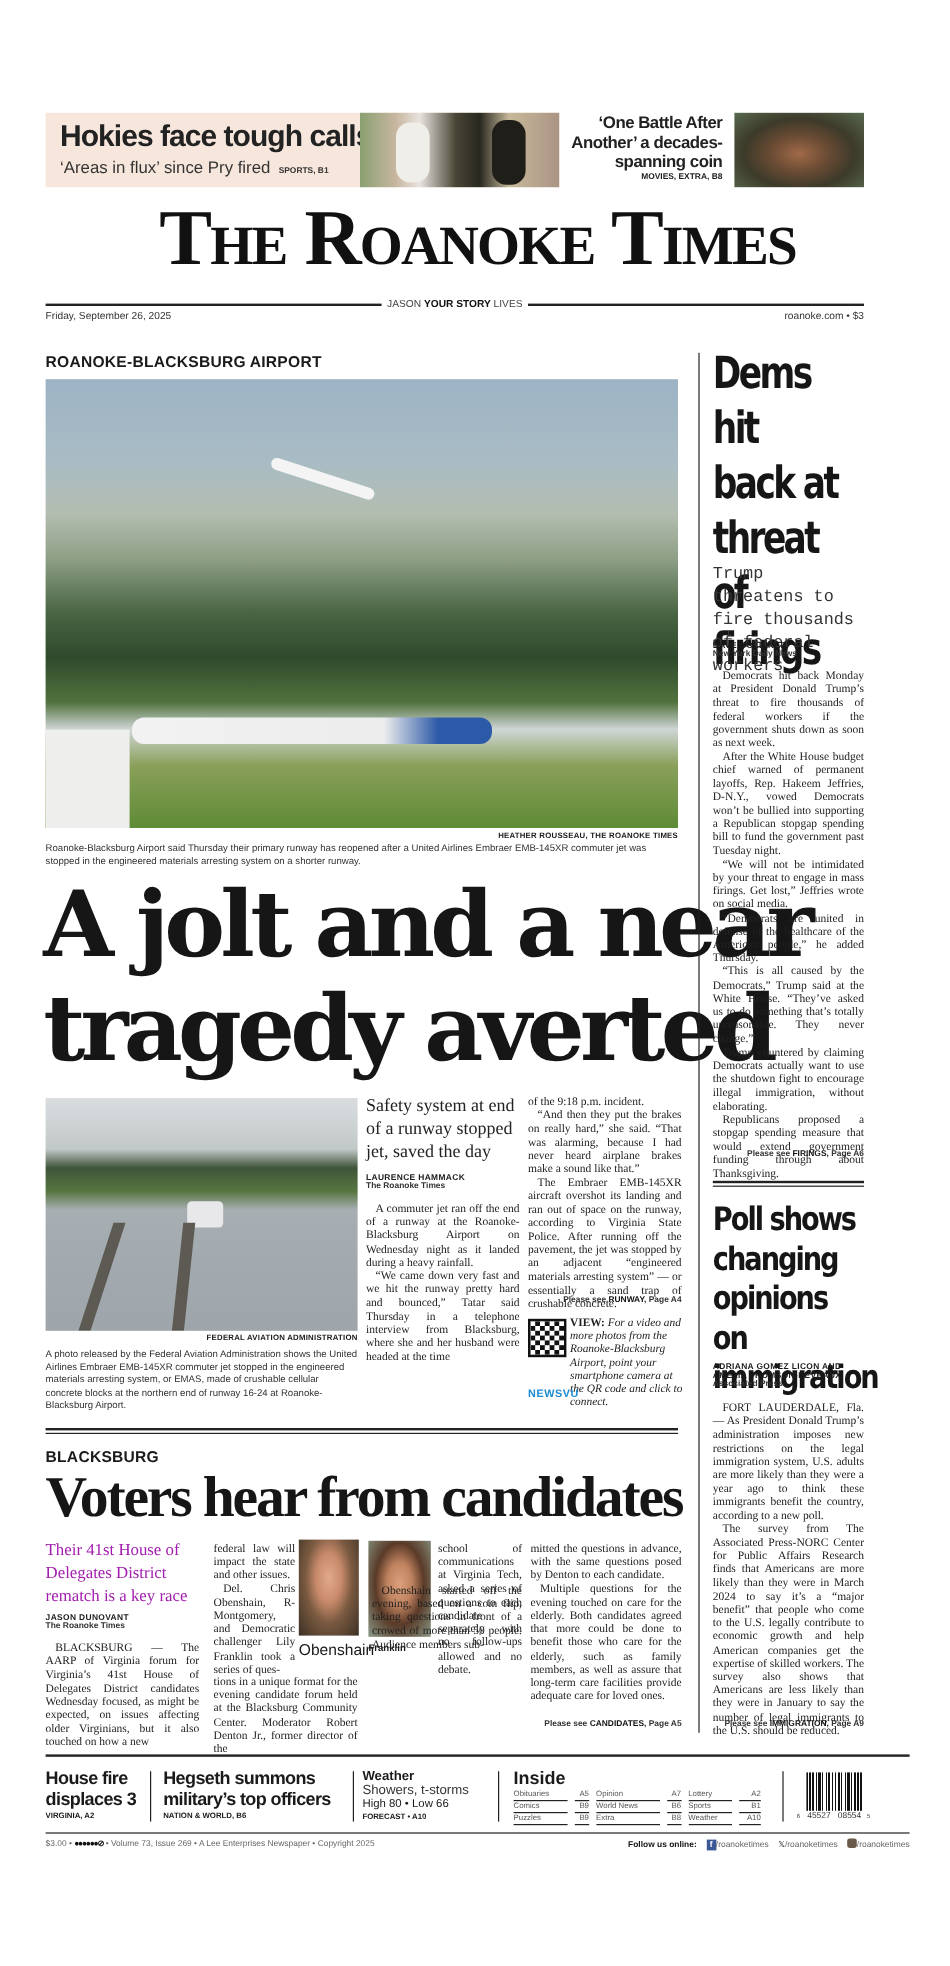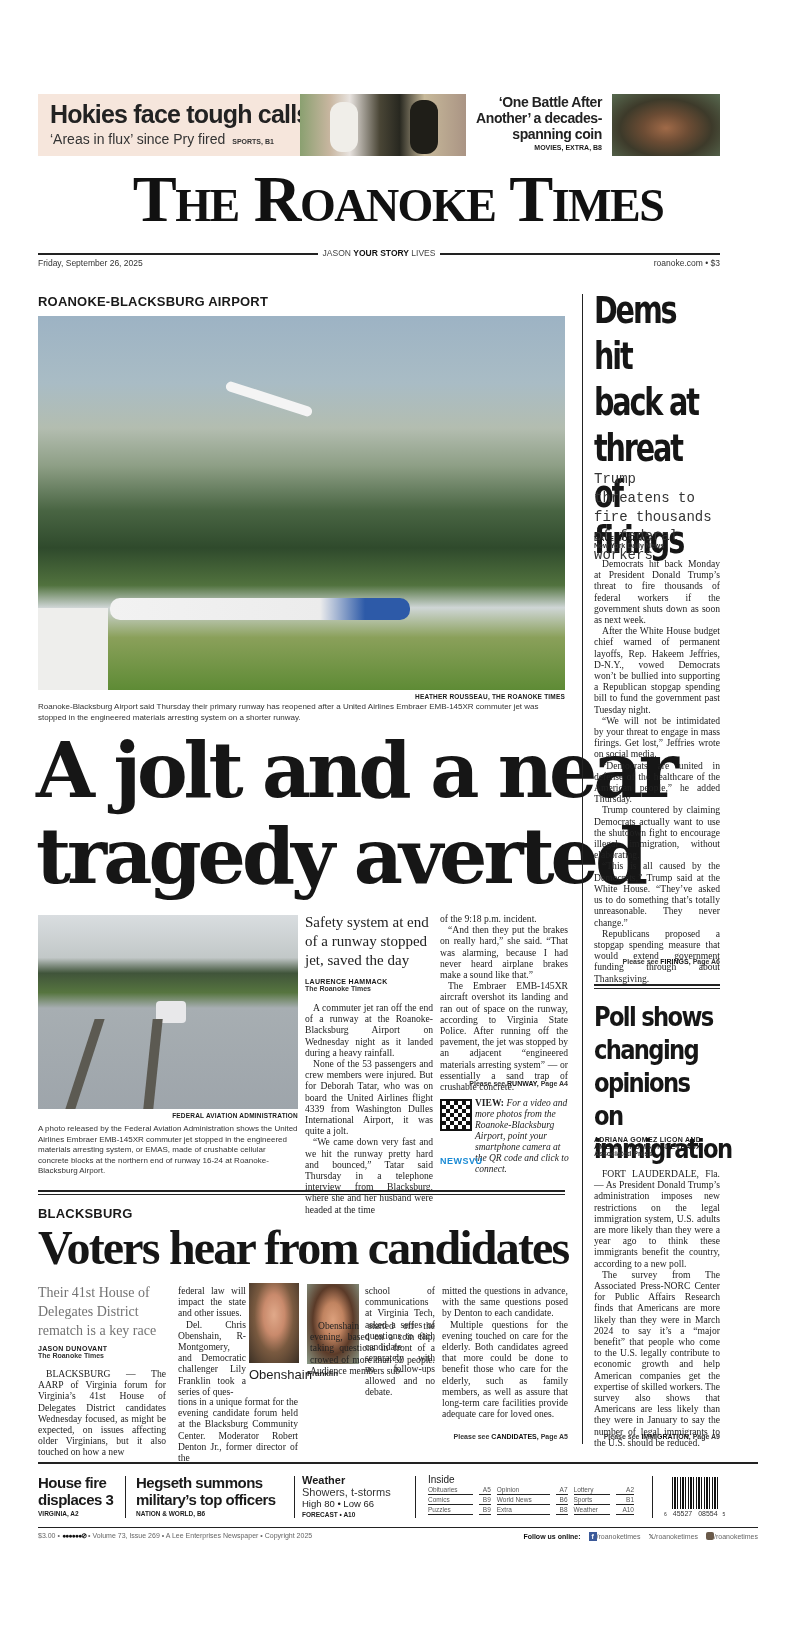--- a/index.html
+++ b/index.html
@@ -72,21 +72,20 @@
 <div class="abs credit" style="left:38px;top:1112px;width:260px">FEDERAL AVIATION ADMINISTRATION</div>
 <div class="abs caption" style="left:38px;top:1124px;width:260px">A photo released by the Federal Aviation Administration shows the United Airlines Embraer EMB-145XR commuter jet stopped in the engineered materials arresting system, or EMAS, made of crushable cellular concrete blocks at the northern end of runway 16-24 at Roanoke-Blacksburg Airport.</div>
 
 <div class="abs" style="left:305px;top:913px;width:128px;font-family:'Liberation Serif',serif;font-size:15px;line-height:19px;color:#222">Safety system at end of a runway stopped jet, saved the day</div>
 <div class="abs" style="left:305px;top:978px;width:128px">
   <div class="byline">LAURENCE HAMMACK</div>
   <div class="byorg">The Roanoke Times</div>
 </div>
 <div class="abs body" style="left:305px;top:1002px;width:128px">
   <p>A commuter jet ran off the end of a runway at the Roanoke-Blacksburg Airport on Wednesday night as it landed during a heavy rainfall.</p>
-  <p>None of the 53 passengers and crew members were injured. But for Deborah Tatar, who was on board the United Airlines flight 4339 from Washington Dulles International Airport, it was quite a jolt.</p>
   <p>“We came down very fast and we hit the runway pretty hard and bounced,” Tatar said Thursday in a telephone interview from Blacksburg, where she and her husband were headed at the time</p>
 </div>
 <div class="abs body" style="left:440px;top:913px;width:128px">
   <p style="text-indent:0">of the 9:18 p.m. incident.</p>
   <p>“And then they put the brakes on really hard,” she said. “That was alarming, because I had never heard airplane brakes make a sound like that.”</p>
   <p>The Embraer EMB-145XR aircraft overshot its landing and ran out of space on the runway, according to Virginia State Police. After running off the pavement, the jet was stopped by an adjacent “engineered materials arresting system” — or essentially a sand trap of crushable concrete.</p>
 </div>
 <div class="abs jump" style="left:440px;top:1080px;width:128px">
   <span>Please see </span><b>RUNWAY,</b><span> Page A4</span>
 </div>
@@ -103,22 +102,22 @@
 <div class="abs" style="left:594px;top:470px;width:118px;font-family:Liberation Mono, monospace;font-size:14px;line-height:19px;color:#333">Trump threatens to fire thousands of federal workers</div>
 <div class="abs" style="left:594px;top:535px;width:128px">
   <div class="byline">DAVE GOLDINER</div>
   <div class="byorg">New York Daily News</div>
 </div>
 <div class="abs body" style="left:594px;top:558px;width:126px">
   <p>Democrats hit back Monday at President Donald Trump’s threat to fire thousands of federal workers if the government shuts down as soon as next week.</p>
   <p>After the White House budget chief warned of permanent layoffs, Rep. Hakeem Jeffries, D-N.Y., vowed Democrats won’t be bullied into supporting a Republican stopgap spending bill to fund the government past Tuesday night.</p>
   <p>“We will not be intimidated by your threat to engage in mass firings. Get lost,” Jeffries wrote on social media.</p>
   <p>“Democrats are united in defense of the healthcare of the American people,” he added Thursday.</p>
+  <p>“This is all caused by the Democrats,” Trump said at the White House. “They’ve asked us to do something that’s totally unreasonable. They never change.”</p>
   <p>Trump countered by claiming Democrats actually want to use the shutdown fight to encourage illegal immigration, without elaborating.</p>
-  <p>“This is all caused by the Democrats,” Trump said at the White House. “They’ve asked us to do something that’s totally unreasonable. They never change.”</p>
   <p>Republicans proposed a stopgap spending measure that would extend government funding through about Thanksgiving.</p>
 </div>
 <div class="abs jump" style="left:594px;top:958px;width:126px">
   <span>Please see </span><b>FIRINGS,</b><span> Page A6</span>
 </div>
 <div class="abs rule" style="left:594px;top:984px;width:126px;height:2px"></div>
 <div class="abs rule" style="left:594px;top:988px;width:126px;height:1px"></div>
 
 <div class="abs" style="left:594px;top:1000px;width:148px;font-family:'DejaVu Sans',sans-serif;font-weight:bold;font-size:27px;line-height:33px;letter-spacing:-2px;color:#161616;transform:scaleX(0.84);transform-origin:left">Poll shows changing opinions on immigration</div>
 <div class="abs" style="left:594px;top:1136px;width:128px">
@@ -131,21 +130,21 @@
   <p>The survey from The Associated Press-NORC Center for Public Affairs Research finds that Americans are more likely than they were in March 2024 to say it’s a “major benefit” that people who come to the U.S. legally contribute to economic growth and help American companies get the expertise of skilled workers. The survey also shows that Americans are less likely than they were in January to say the number of legal immigrants to the U.S. should be reduced.</p>
 </div>
 <div class="abs jump" style="left:594px;top:1433px;width:126px">
   <span>Please see </span><b>IMMIGRATION,</b><span> Page A9</span>
 </div>
 
 <div class="abs rule" style="left:38px;top:1190px;width:527px;height:2px"></div>
 <div class="abs rule" style="left:38px;top:1194px;width:527px;height:1px"></div>
 <div class="abs kicker" style="left:38px;top:1206px">BLACKSBURG</div>
 <div class="abs" style="left:38px;top:1220px;width:540px;font-family:'Liberation Serif',serif;font-weight:bold;font-size:48px;line-height:56px;letter-spacing:-1.8px;white-space:nowrap;color:#161616">Voters hear from candidates</div>
-<div class="abs" style="left:38px;top:1283px;width:128px;font-family:'Liberation Serif',serif;font-size:14px;line-height:19px;color:#737373">Their 41st House of Delegates District rematch is a key race</div>
+<div class="abs" style="left:38px;top:1283px;width:128px;font-family:'Liberation Serif',serif;font-size:14px;line-height:19px;color:#a21caf">Their 41st House of Delegates District rematch is a key race</div>
 <div class="abs" style="left:38px;top:1345px;width:128px">
   <div class="byline">JASON DUNOVANT</div>
   <div class="byorg">The Roanoke Times</div>
 </div>
 <div class="abs body" style="left:38px;top:1368px;width:128px">
     <p>BLACKSBURG — The AARP of Virginia forum for Virginia’s 41st House of Delegates District candidates Wednesday focused, as might be expected, on issues affecting older Virginians, but it also touched on how a new</p>
   </div>
 <div class="abs body" style="left:178px;top:1285px;width:68px">
   <p style="text-indent:0">federal law will impact the state and other issues.</p>
   <p>Del. Chris Obenshain, R-Montgomery, and Democratic challenger Lily Franklin took a series of ques-</p>
@@ -183,21 +182,21 @@
 </div>
 <div class="abs rule" style="left:294px;top:1476px;width:1px;height:42px"></div>
 <div class="abs" style="left:302px;top:1474px;width:110px">
   <div class="sans" style="font-size:11px;font-weight:bold">Weather</div>
   <div class="sans" style="font-size:11px;color:#333">Showers, t-storms</div>
   <div class="sans" style="font-size:9.5px;font-weight:normal">High 80 • Low 66</div>
   <div class="sans" style="font-size:6.5px;font-weight:bold;margin-top:2px">FORECAST • A10</div>
 </div>
 <div class="abs rule" style="left:415px;top:1476px;width:1px;height:42px"></div>
 <div class="abs" style="left:428px;top:1474px;width:208px">
-  <div class="sans" style="font-size:10px;font-weight:normal">Inside</div>
+  <div class="sans" style="font-size:15px;font-weight:bold">Inside</div>
   <table class="inside-tbl" style="border-collapse:separate;border-spacing:6px 0;margin-left:-6px;width:218px">
     <tbody>
         <tr>
       <td>Obituaries</td>
           <td style="text-align:right">A5</td>
       <td>Opinion</td>
           <td style="text-align:right">A7</td>
       <td>Lottery</td>
           <td style="text-align:right">A2</td>
     </tr>

